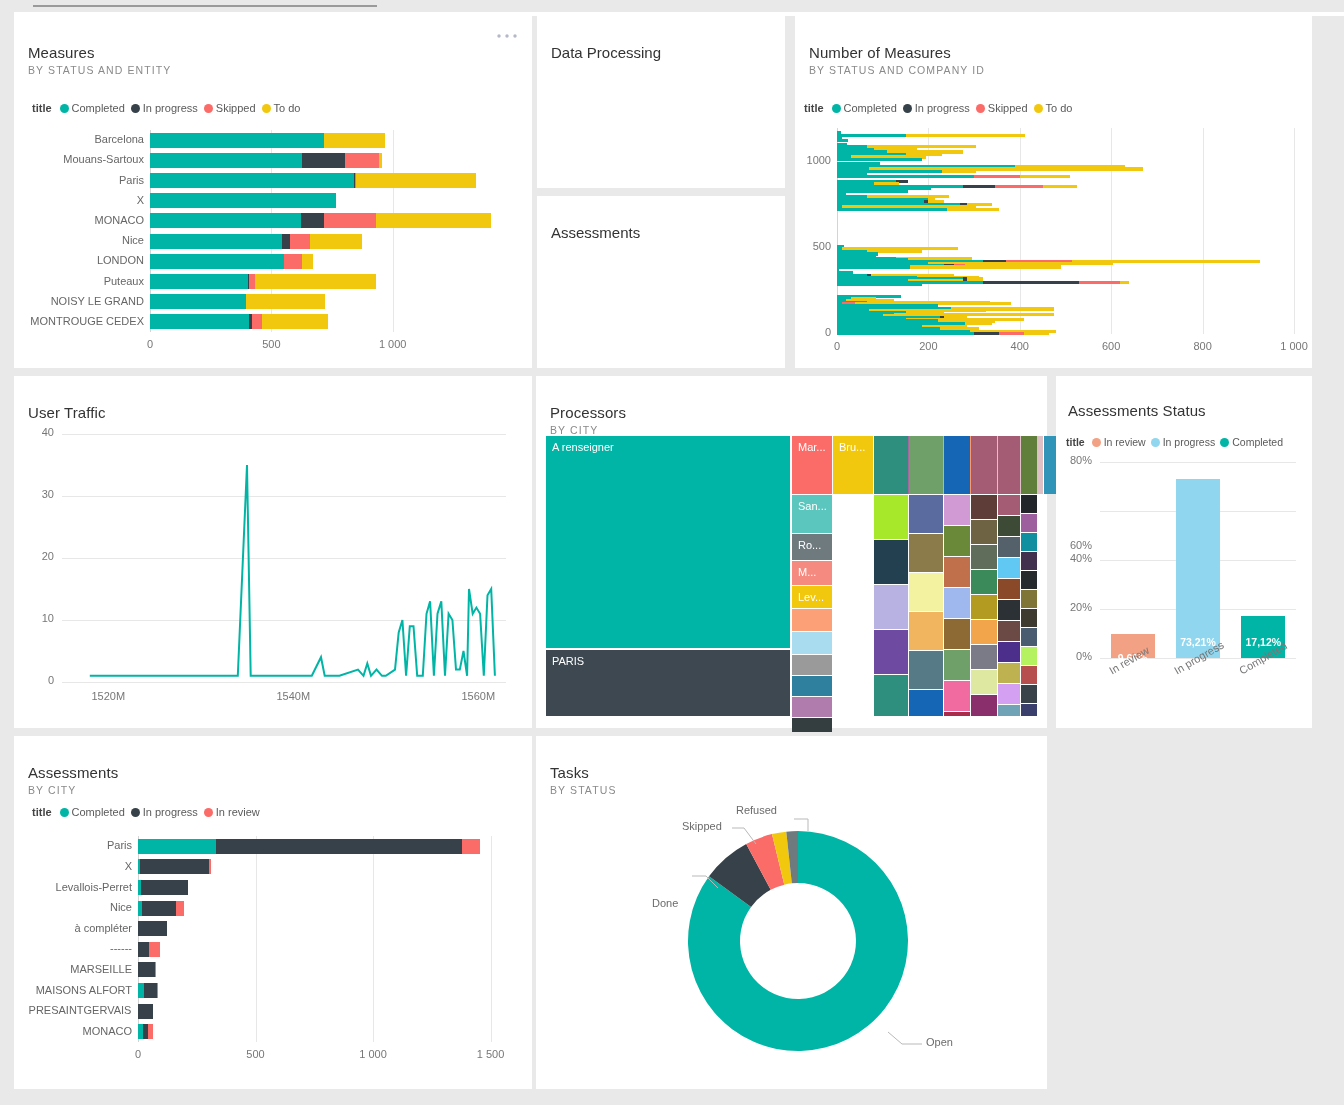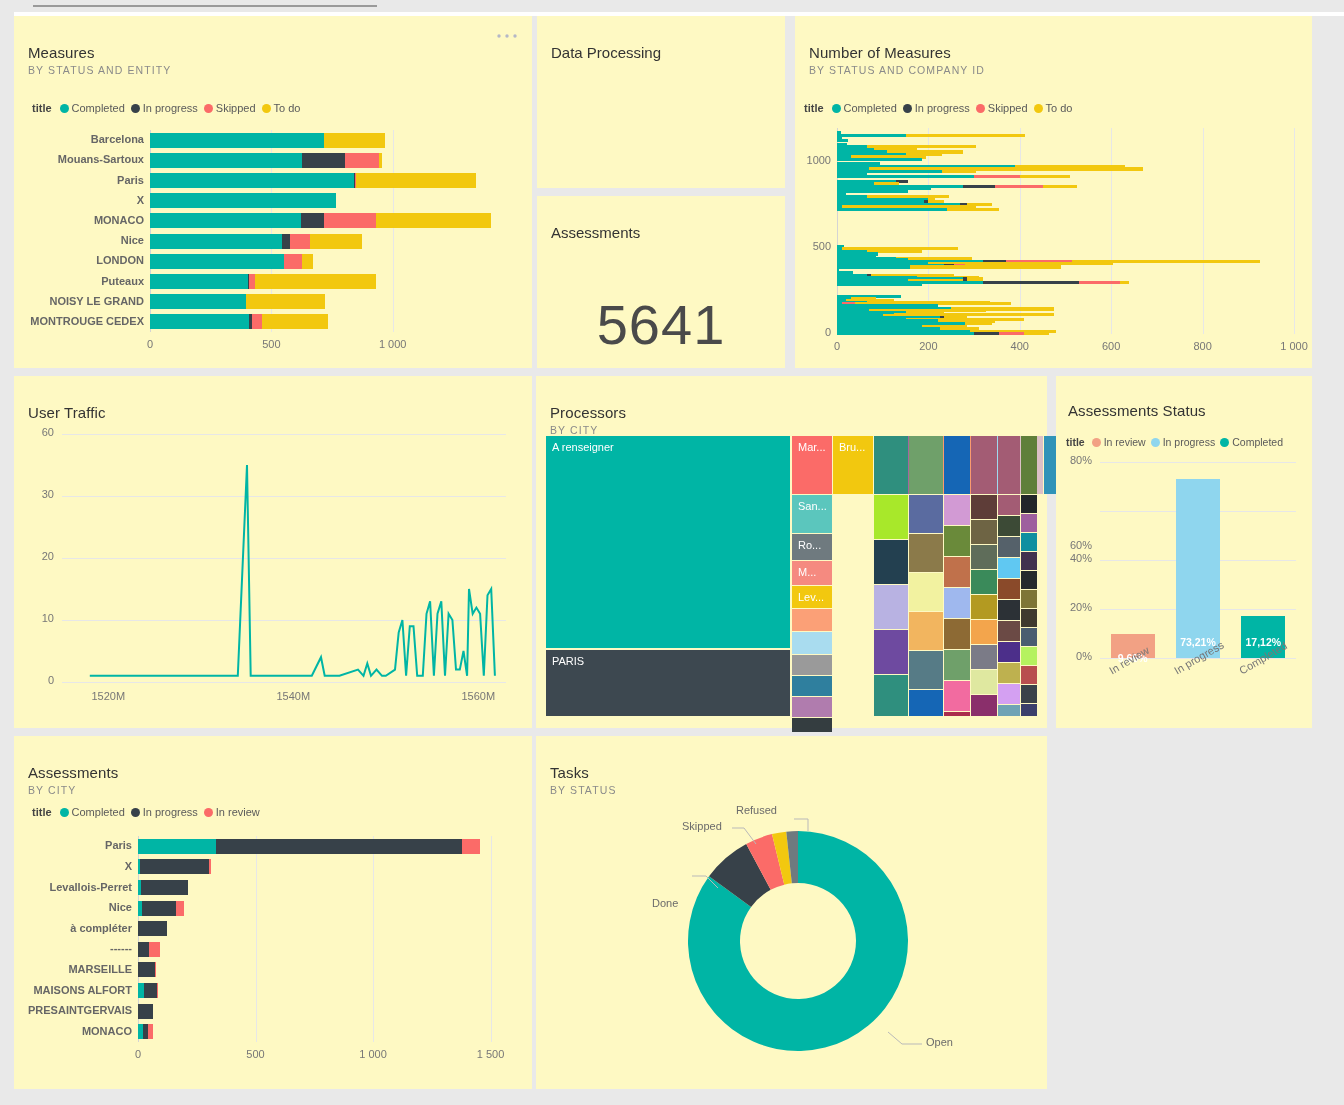--- a/index.html
+++ b/index.html
@@ -7,32 +7,32 @@
     width: 1344px; height: 1105px;
     background: #e9e9e9;
     font-family: "Liberation Sans", sans-serif;
     overflow: hidden;
   }
   .topbar { position: absolute; left: 0; top: 0; width: 1344px; height: 12px; background: #e9e9e9; }
   .topbar-line { position: absolute; left: 33px; top: 5px; width: 344px; height: 2px; background: #9a9a9a; }
   .topbar-white { position: absolute; left: 14px; top: 12px; width: 1330px; height: 4px; background: #fff; }
 
   .canvas { position: absolute; left: 0; top: 0; width: 1344px; height: 1105px; }
-  .card { position: absolute; background: #fef9c3; }
+  .card { position: absolute; background: #ffffff; }
   .card-title { font-size: 15px; color: #333; font-weight: 400; letter-spacing: .1px; }
   .card-sub { font-size: 10.5px; color: #8a8a8a; letter-spacing: 1.1px; margin-top: 3px; }
   .dots { position: absolute; right: 14px; top: 14px; color: #b4b8c7; font-size: 15px; letter-spacing: 2px; line-height: 8px; }
 
   .legend { display: flex; align-items: center; gap: 6px; font-size: 11px; color: #5a5a5a; }
   .legend .lg-title { font-weight: bold; color: #444; margin-right: 2px; }
   .legend .item { display: flex; align-items: center; gap: 3px; }
   .dot { width: 9px; height: 9px; border-radius: 50%; display: inline-block; }
 
   .axis-lbl { font-size: 11px; color: #777; }
-  .cat-lbl { font-size: 11px; color: #666; text-align: right; white-space: nowrap; font-weight: bold; }
+  .cat-lbl { font-size: 11px; color: #666; text-align: right; white-space: nowrap; }
   .gridline { position: absolute; background: #e7e7e7; }
 
   .kpi-title { font-size: 15px; color: #333; }
   .kpi-value { font-size: 56px; color: #4a4a4a; font-weight: 300; text-align: center; letter-spacing: 1px; }
 
   .tm-cell { position: absolute; overflow: hidden; }
   .tm-lbl { font-size: 11px; color: #fff; padding: 5px 6px; white-space: nowrap; display: block; }
 
   .vbar { position: absolute; bottom: 0; }
   .vbar-lbl { position: absolute; width: 100%; text-align: center; font-size: 10.5px; color: #fff; font-weight: bold; }
@@ -132,21 +132,20 @@
       <div style="position:absolute;left:233.62666666666667px;top:188.39999999999998px;width:66.73333333333335px;height:15px;background:#f2c80f;" title="MONTROUGE CEDEX — To do: 275"></div>
     </div>
 </div>
 
 <div class="card" style="left:537px;top:16px;width:248px;height:172px;">
   <div class="kpi-title" style="position:absolute;left:14px;top:28px;">Data Processing</div>
 </div>
 
 <div class="card" style="left:537px;top:196px;width:248px;height:172px;">
   <div class="kpi-title" style="position:absolute;left:14px;top:28px;">Assessments</div>
-  <div class="kpi-value" style="position:absolute;left:0;top:96px;width:248px;">5641</div>
 </div>
 
 <div class="card" style="left:795px;top:16px;width:517px;height:352px;">
   <div style="position:absolute;left:14px;top:28px;">
     <div class="card-title">Number of Measures</div>
     <div class="card-sub">BY STATUS AND COMPANY ID</div>
   </div>
   <div class="legend" style="position:absolute;left:9px;top:86px;">
     <span class="lg-title">title</span>
     <span class="item">
@@ -324,21 +323,21 @@
   <div id="ut-plot" style="position:absolute;left:14px;top:50px;width:492px;height:290px;">
       <div class="gridline" style="left:34px;top:256px;width:444px;height:1px;"></div>
       <div class="axis-lbl" style="position:absolute;left:0;top:248px;width:26px;text-align:right;">0</div>
       <div class="gridline" style="left:34px;top:194px;width:444px;height:1px;"></div>
       <div class="axis-lbl" style="position:absolute;left:0;top:186px;width:26px;text-align:right;">10</div>
       <div class="gridline" style="left:34px;top:132px;width:444px;height:1px;"></div>
       <div class="axis-lbl" style="position:absolute;left:0;top:124px;width:26px;text-align:right;">20</div>
       <div class="gridline" style="left:34px;top:70px;width:444px;height:1px;"></div>
       <div class="axis-lbl" style="position:absolute;left:0;top:62px;width:26px;text-align:right;">30</div>
       <div class="gridline" style="left:34px;top:8px;width:444px;height:1px;"></div>
-      <div class="axis-lbl" style="position:absolute;left:0;top:0px;width:26px;text-align:right;">60</div>
+      <div class="axis-lbl" style="position:absolute;left:0;top:0px;width:26px;text-align:right;">40</div>
       <div class="axis-lbl" style="position:absolute;left:40.25px;top:264px;width:80px;text-align:center;">1520M</div>
       <div class="axis-lbl" style="position:absolute;left:225.25px;top:264px;width:80px;text-align:center;">1540M</div>
       <div class="axis-lbl" style="position:absolute;left:410.25px;top:264px;width:80px;text-align:center;">1560M</div>
       <svg width="492" height="290" style="position:absolute;left:0;top:0;">
         <path d="M61.8 249.8 L98.8 249.8 L135.8 249.8 L172.8 249.8 L209.8 249.8 L219.0 39.0 L222.7 249.8 L237.5 249.8 L256.0 249.8 L274.5 249.8 L283.8 249.8 L293.0 231.2 L296.7 249.8 L311.5 249.8 L330.0 243.6 L335.5 249.8 L339.3 237.4 L343.0 249.8 L348.5 243.6 L354.0 249.8 L357.8 249.8 L367.0 243.6 L370.7 206.4 L374.4 194.0 L378.1 249.8 L381.8 200.2 L385.5 200.2 L389.2 249.8 L394.8 249.8 L398.5 187.8 L402.1 175.4 L405.9 249.8 L409.5 187.8 L413.3 175.4 L417.0 249.8 L420.6 187.8 L424.4 194.0 L428.0 243.6 L431.8 243.6 L435.5 225.0 L439.1 249.8 L441.0 163.0 L444.7 187.8 L448.4 181.6 L452.1 187.8 L455.8 249.8 L459.5 169.2 L463.2 163.0 L466.9 249.8" fill="none" stroke="#00b5a5" stroke-width="2"></path>
       </svg>
     </div>
 </div>
 
 <div class="card" style="left:536px;top:376px;width:511px;height:352px;">

